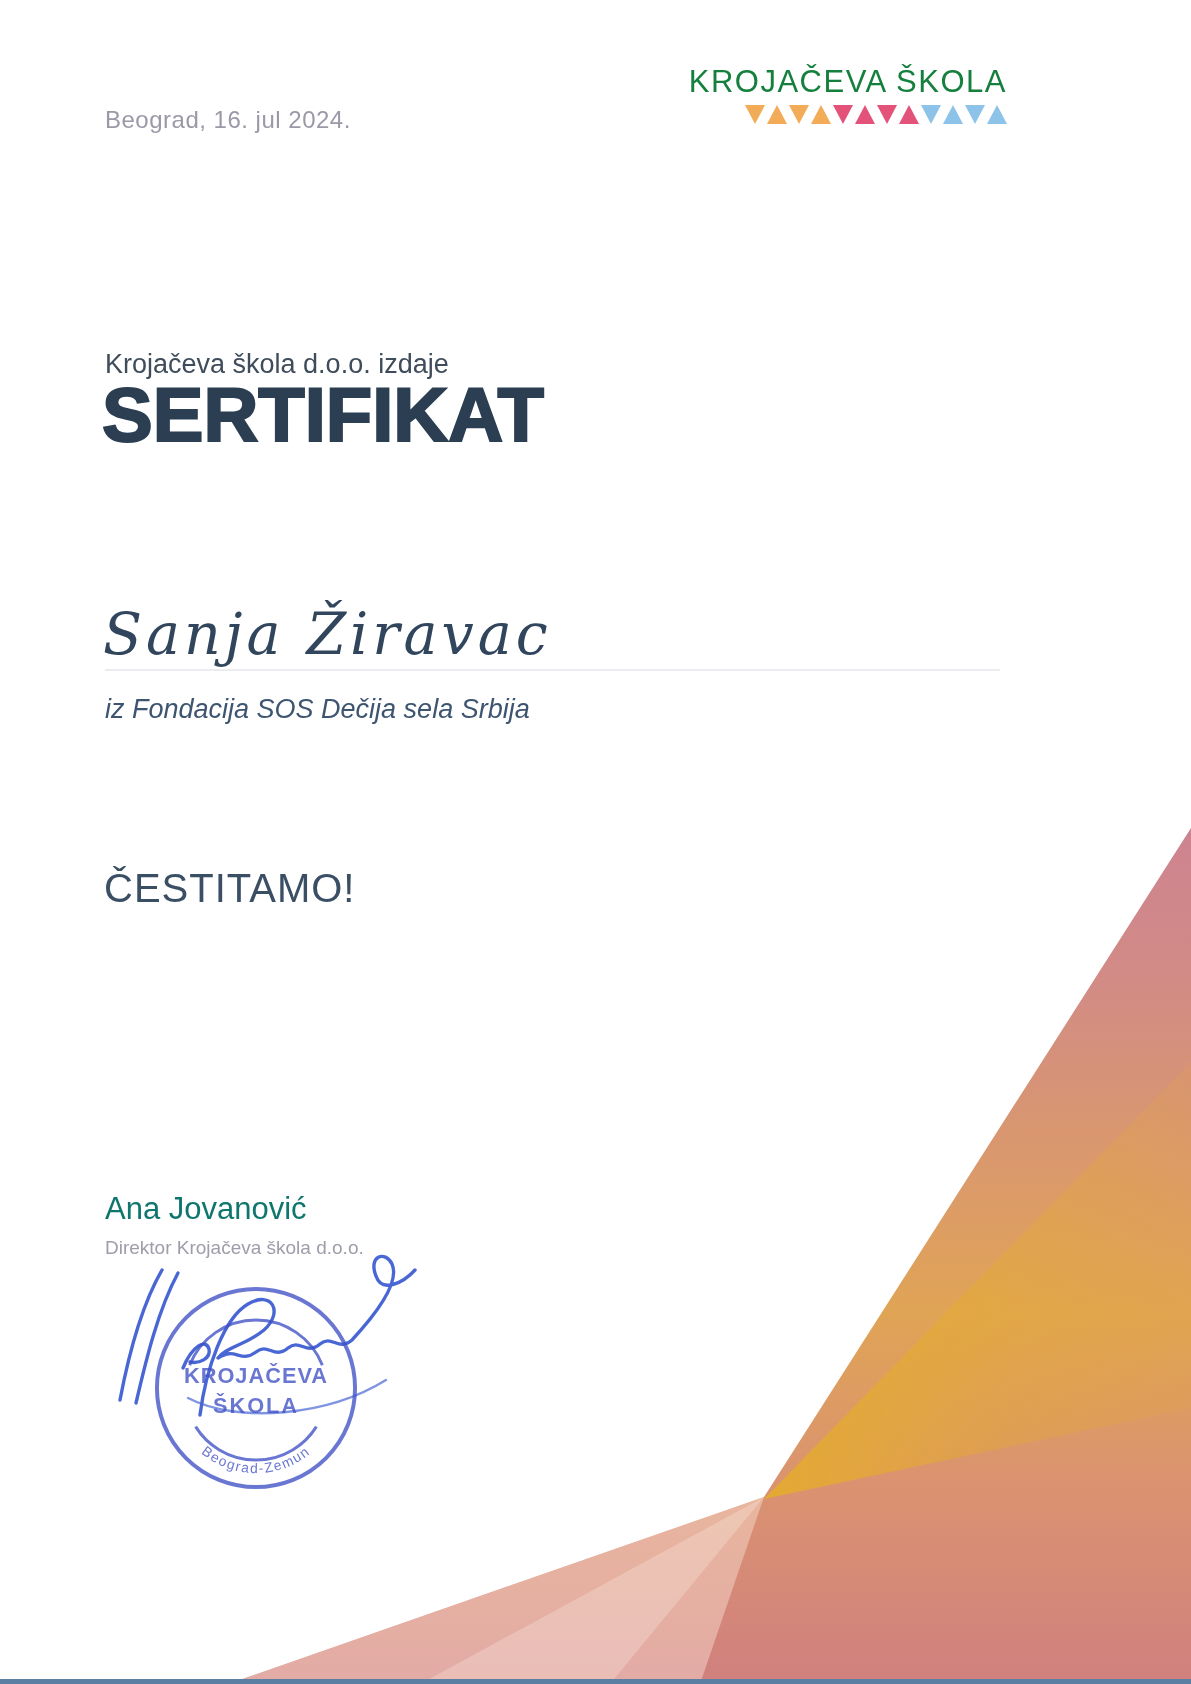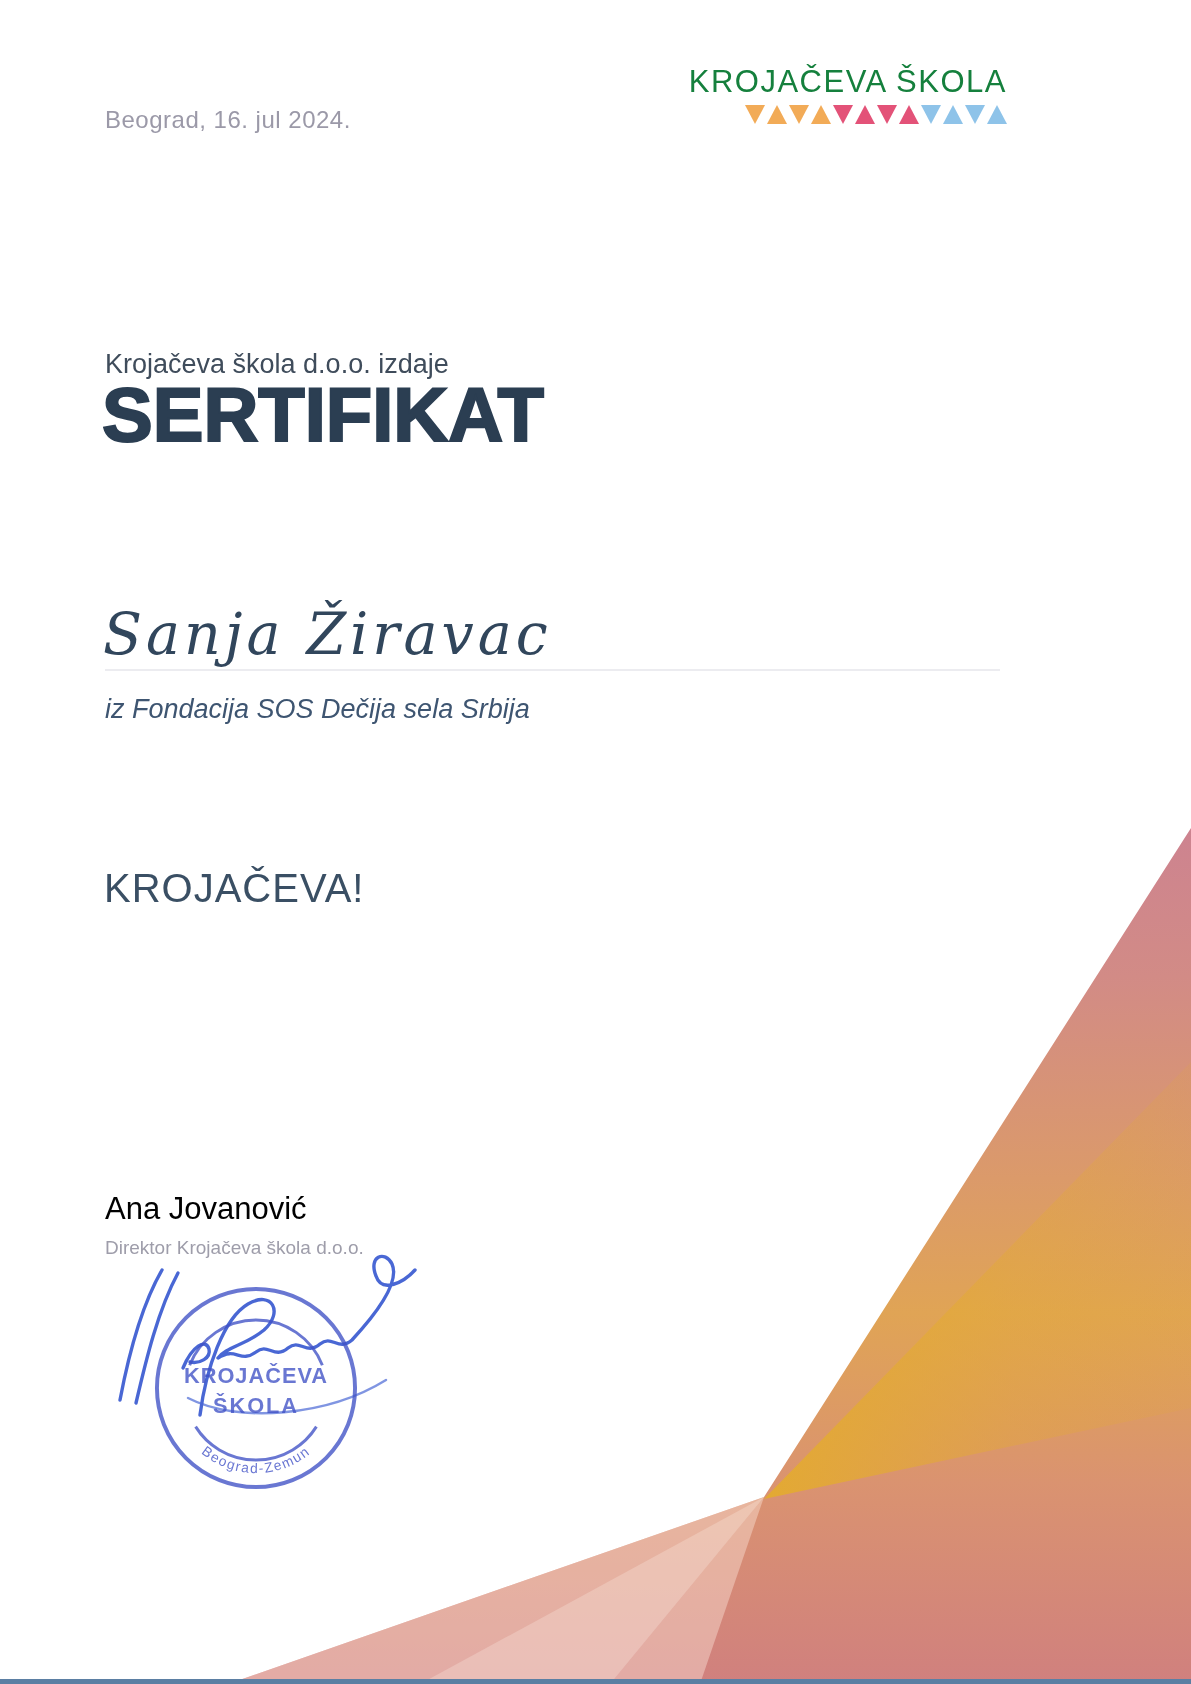--- a/index.html
+++ b/index.html
@@ -27,21 +27,21 @@
     font-size:57px;color:#31465c;letter-spacing:4px;margin-top:16px;}
   .name-rule{left:105px;top:669px;width:895px;height:2px;background:#ececf0;}
   .recipient-org{left:105px;top:694px;font-size:27px;font-style:italic;color:#3e5571;}
 
   
   .congrats-heading{left:104px;top:866px;font-size:40px;color:#3a4f64;letter-spacing:1px;}
   .congrats-body{left:105px;top:948px;width:980px;font-size:28px;line-height:45px;color:#a2a1ad;}
   .congrats-body .b{font-weight:700;color:#8e8d9c;}
 
   
-  .signer-name{left:105px;top:1191px;font-size:31px;color:#000000;}
+  .signer-name{left:105px;top:1191px;font-size:31px;color:#0f766e;}
   .signer-title{left:105px;top:1237px;font-size:19px;color:#9e9daa;}
 
   .signature-svg{left:88px;top:1248px;}
   .stamp-svg{left:152px;top:1284px;}
 
   
   .decor{inset:0;pointer-events:none;}
   .decor-main{
     clip-path:polygon(1191px 828px,1191px 1684px,228px 1684px,764px 1497px);
     background:linear-gradient(180deg,
@@ -90,21 +90,21 @@
       <span class="tri tri-up" style="border-bottom-color: rgb(142, 195, 233);"></span>
     </div>
 
   <div class="abs cert-title">SERTIFIKAT</div>
   <div class="abs issuer-line">Krojačeva škola d.o.o. izdaje</div>
 
   <div class="abs recipient-name">Sanja Žiravac</div>
   <div class="abs name-rule"></div>
   <div class="abs recipient-org">iz Fondacija SOS Dečija sela Srbija</div>
 
-  <div class="abs congrats-heading">KROJAČEVA!</div>
+  <div class="abs congrats-heading">ČESTITAMO!</div>
   <div class="abs congrats-body">
   </div>
 
   <div class="abs signer-name">Ana Jovanović</div>
   <div class="abs signer-title">Direktor Krojačeva škola d.o.o.</div>
 
   <svg class="abs signature-svg" width="345" height="175" viewBox="0 0 345 175">
     <g fill="none" stroke="#3153cf" stroke-width="3.4" stroke-linecap="round" stroke-linejoin="round" opacity="0.88">
       <path d="M32,152 C40,110 52,60 74,22"></path>
       <path d="M48,155 C58,112 70,62 90,25"></path>

